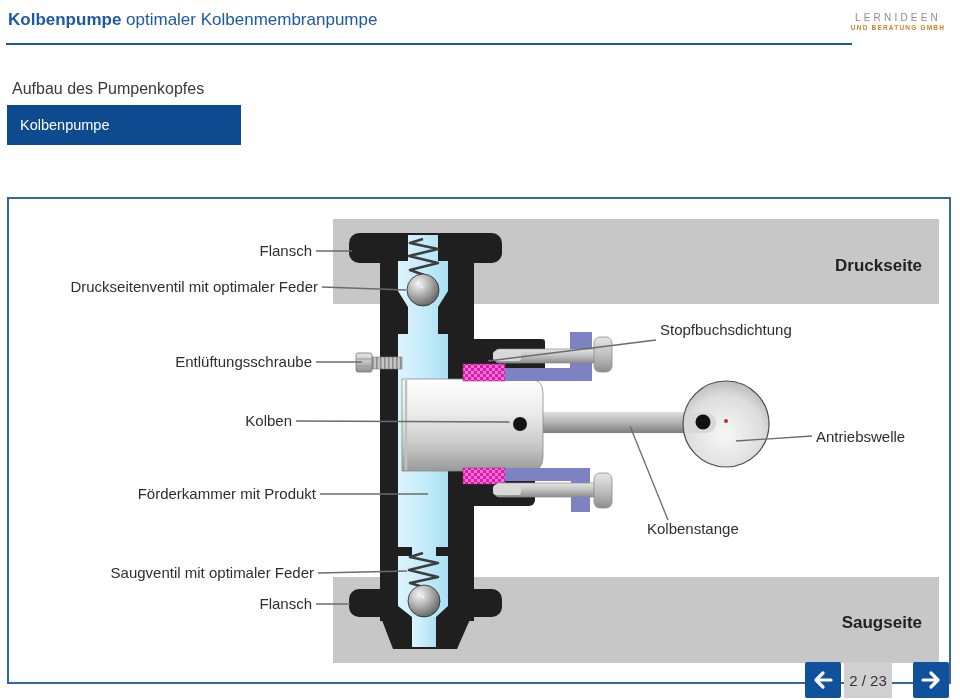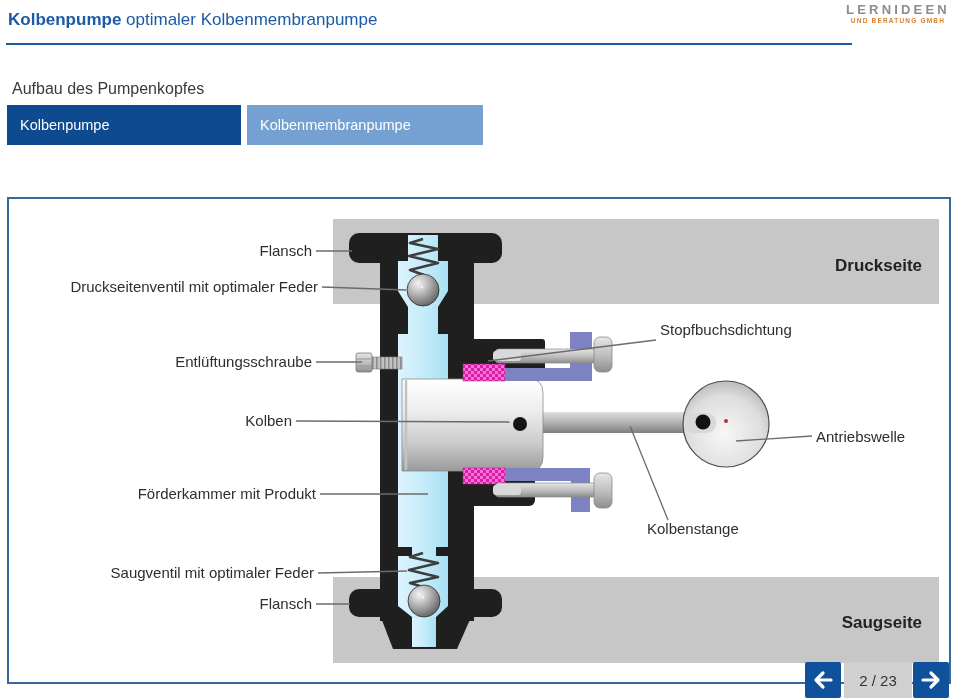--- a/index.html
+++ b/index.html
@@ -6,60 +6,59 @@
   .stage{position:relative;width:960px;height:700px;background:#ffffff;overflow:hidden;
          font-family:"Liberation Sans",sans-serif;}
   
   .header-title{position:absolute;left:8px;top:10px;font-size:17px;color:#1c5aa5;white-space:pre;}
   .header-title b{font-weight:bold;}
   .header-rule{position:absolute;left:6px;top:43px;width:846px;height:2px;background:#1c5aa5;}
   .logo{position:absolute;left:840px;top:3px;width:116px;text-align:center;line-height:1;}
   .logo-brand{font-style:italic;font-weight:bold;font-size:26px;color:#2b55a4;letter-spacing:0px;}
   .logo-brand .red{color:#e0301e;}
   .logo-reg{font-size:8px;vertical-align:top;font-style:normal;color:#2b55a4;}
-  .logo-line1{margin-top:0;font-size:13px;font-weight:bold;letter-spacing:3.2px;color:#8d8d8d;}
+  .logo-line1{margin-top:10px;font-size:10px;font-weight:normal;letter-spacing:3.2px;color:#8d8d8d;}
   .logo-line2{margin-top:2px;font-size:6.5px;font-weight:bold;letter-spacing:1.2px;color:#d97f2e;}
   
   .section-title{position:absolute;left:12px;top:70px;font-size:16px;color:#3a3a3a;margin-top:10px;}
   
   .tab{position:absolute;top:105px;height:40px;line-height:40px;color:#fff;font-size:14.5px;
        padding-left:13px;box-sizing:border-box;cursor:pointer;}
   .tab-active{left:7px;width:234px;background:#0d4a8f;}
   .tab-inactive{left:247px;width:236px;background:#74a0d2;}
   
   .frame{position:absolute;left:7px;top:153px;width:944px;height:487px;border:2px solid #38679f;
          box-sizing:border-box;background:#fff;margin-top:44px;}
   .frame svg{position:absolute;left:0;top:0;width:100%;height:100%;display:block;}
   
   .nav-btn{position:absolute;top:662px;width:36px;height:36px;background:#10519c;border:0;
            border-radius:2px;display:flex;align-items:center;justify-content:center;cursor:pointer;padding:0;}
   .nav-prev{left:805px;}
   .nav-next{left:913px;}
-  .page-box{position:absolute;left:844px;top:662px;width:68px;height:36px;background:#d0d0d0;
+  .page-box{position:absolute;left:844px;top:662px;width:48px;height:36px;background:#d0d0d0;
             color:#333;font-size:15px;display:flex;align-items:center;justify-content:center;}
   text{font-family:"Liberation Sans",sans-serif;}
 </style>
 </head>
 <body>
 
 <div class="stage">
 
   <div class="header-title"><b>Kolbenpumpe</b><span> optimaler Kolbenmembranpumpe</span></div>
 
   <div class="logo">
     <div class="logo-line1">LERNIDEEN</div>
     <div class="logo-line2">UND BERATUNG GMBH</div>
   </div>
 
   <div class="header-rule"></div>
 
   <div class="section-title">Aufbau des Pumpenkopfes</div>
 
   <div class="tab tab-active">Kolbenpumpe</div>
-  <div class="tab tab-inactive">Kolbenmembranpumpe</div>
 
   <div class="frame">
     <svg viewBox="9 155 940 483" preserveAspectRatio="none">
       <defs>
         <linearGradient id="liquid" x1="0" y1="0" x2="1" y2="0">
           <stop offset="0" stop-color="#dcf4fd"></stop>
             <stop offset="0.55" stop-color="#c3ebf9"></stop>
             <stop offset="1" stop-color="#a8e0f3"></stop>
         </linearGradient>
         <radialGradient id="ballGrad" cx="0.35" cy="0.3" r="0.8">

